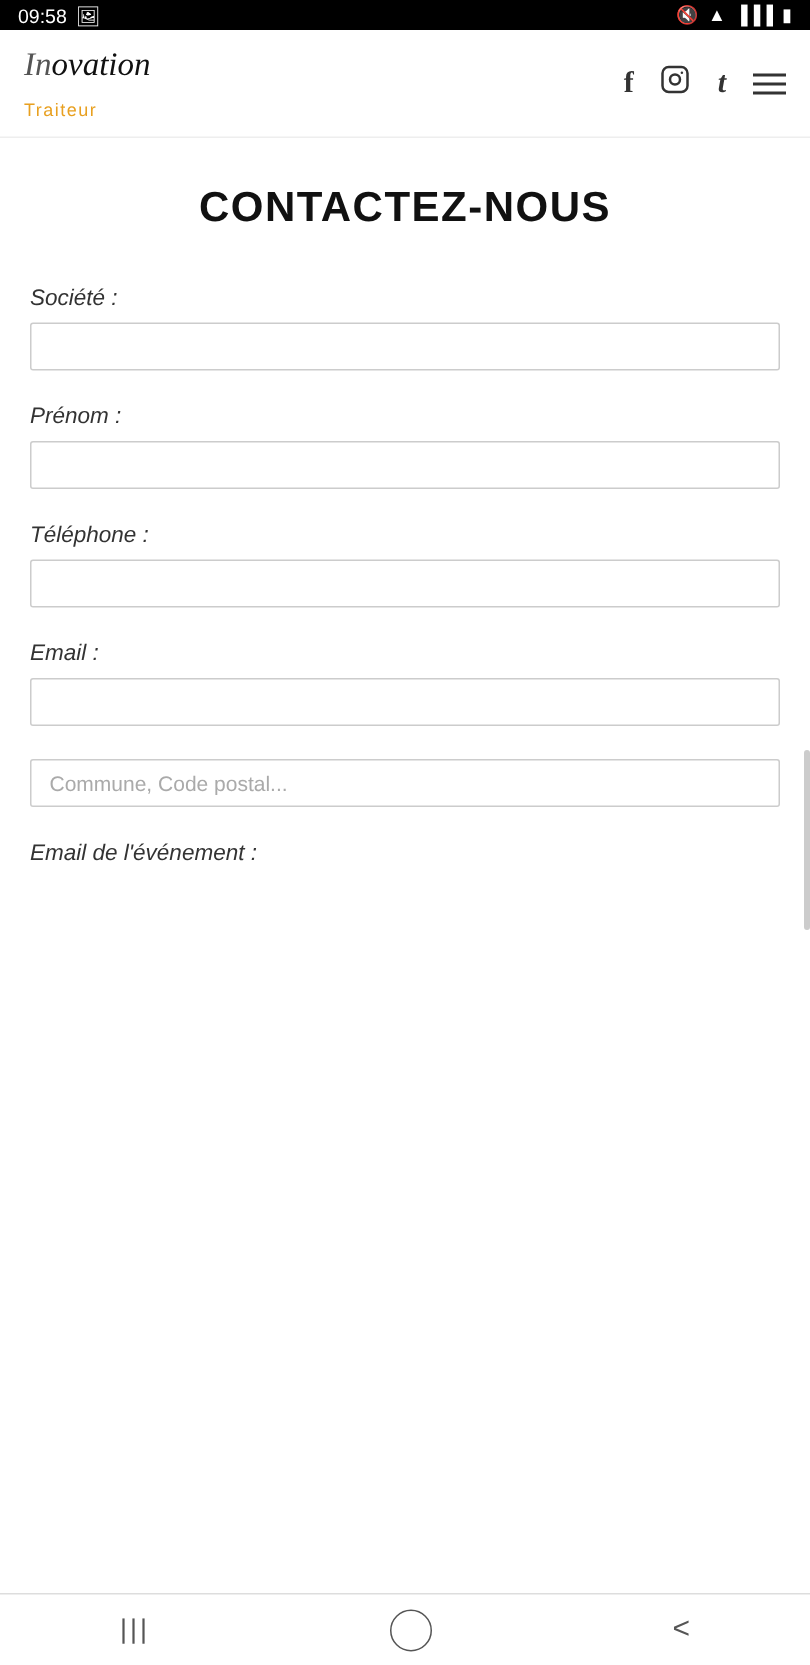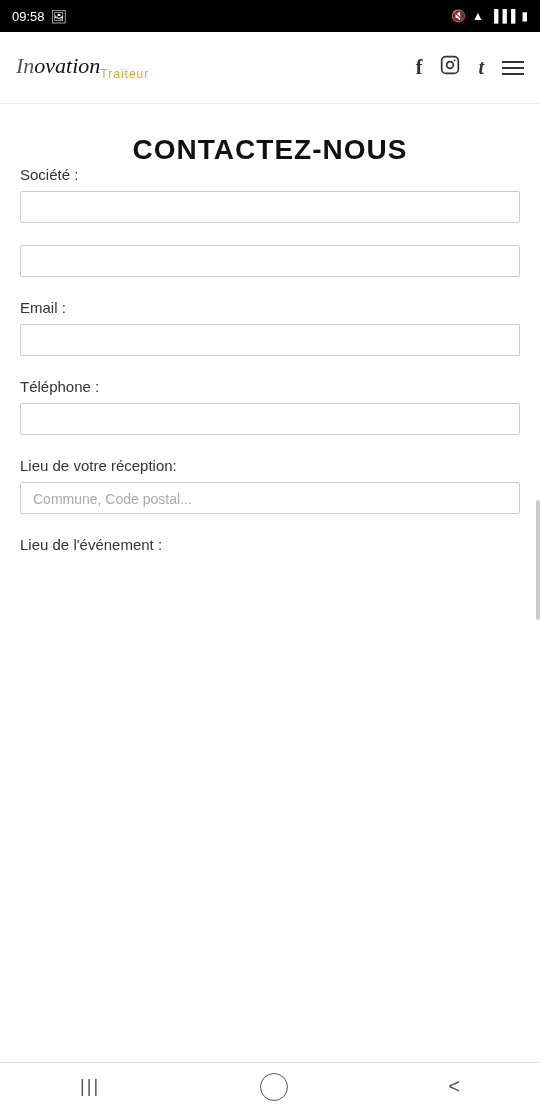--- a/index.html
+++ b/index.html
@@ -9,21 +9,21 @@
       width: 540px;
       min-height: 1110px;
       background: #ffffff;
       font-family: Arial, sans-serif;
       overflow-x: hidden;
     }
 
     
     .status-bar {
       width: 100%;
-      height: 32px;
+      height: 20px;
       background: #000;
       display: flex;
       align-items: center;
       justify-content: space-between;
       padding: 0 12px;
       color: #fff;
       font-size: 13px;
       font-weight: 500;
     }
     .status-left { display: flex; align-items: center; gap: 6px; }
@@ -35,21 +35,21 @@
       height: 72px;
       background: #fff;
       display: flex;
       align-items: center;
       justify-content: space-between;
       padding: 0 16px;
       border-bottom: 1px solid #eee;
     }
 
     .logo-container {
-      display: flex; flex-direction: row; align-items: flex-start;
+      display: flex; flex-direction: column; align-items: flex-start;
     }
     .logo-text {
       font-size: 22px;
       font-family: 'Georgia', serif;
       font-style: italic;
       color: #222;
       line-height: 1;
     }
     .logo-text span.in { color: #555; }
     .logo-text span.novation { color: #111; }
@@ -81,31 +81,33 @@
     .main-content {
       padding: 30px 20px 40px 20px;
     }
 
     .page-title {
       text-align: center;
       font-size: 28px;
       font-weight: 900;
       color: #111;
       letter-spacing: 1px;
+      margin-bottom: 36px;
     }
 
     .form-group {
       margin-bottom: 22px;
     }
 
     .form-label {
       display: block;
       font-size: 15px;
       color: #333;
       margin-bottom: 8px;
+      font-style: italic;
     }
 
     .form-input {
       width: 100%;
       height: 32px;
       border: 1px solid #ccc;
       border-radius: 2px;
       background: #fff;
       padding: 0 12px;
       font-size: 15px;
@@ -195,40 +197,40 @@
 
   <form>
 
     <div class="form-group">
       <label class="form-label">Société :</label>
       <input class="form-input" type="text" style="">
     </div>
 
 
     <div class="form-group">
+      <label class="form-label">Prénom :</label>
       <input class="form-input" type="text" style="">
+    </div>
+
+    <div class="form-group">
+      <label class="form-label">Téléphone :</label>
+      <input class="form-input" type="tel" style="">
     </div>
 
     <div class="form-group">
       <label class="form-label">Email :</label>
       <input class="form-input" type="email" style="">
     </div>
 
     <div class="form-group">
-      <label class="form-label">Téléphone :</label>
-      <input class="form-input" type="tel" style="">
-    </div>
-
-    <div class="form-group">
-      <label class="form-label">Lieu de votre réception:</label>
       <input class="form-input" type="text" placeholder="Commune, Code postal..." style="">
     </div>
 
     <div class="form-group">
-      <label class="form-label">Lieu de l'événement :</label>
+      <label class="form-label">Email de l'événement :</label>
     </div>
 
   </form>
 </div>
 
 <div class="scroll-hint"></div>
 
 <div class="bottom-nav">
   <span class="bottom-nav-item" style="font-size: 18px; letter-spacing: 2px;">|||</span>
   <span class="bottom-nav-item" style="font-size: 24px; border: 1.5px solid #555; border-radius: 50%; width: 28px; height: 28px; display: flex; align-items: center; justify-content: center;"></span>

